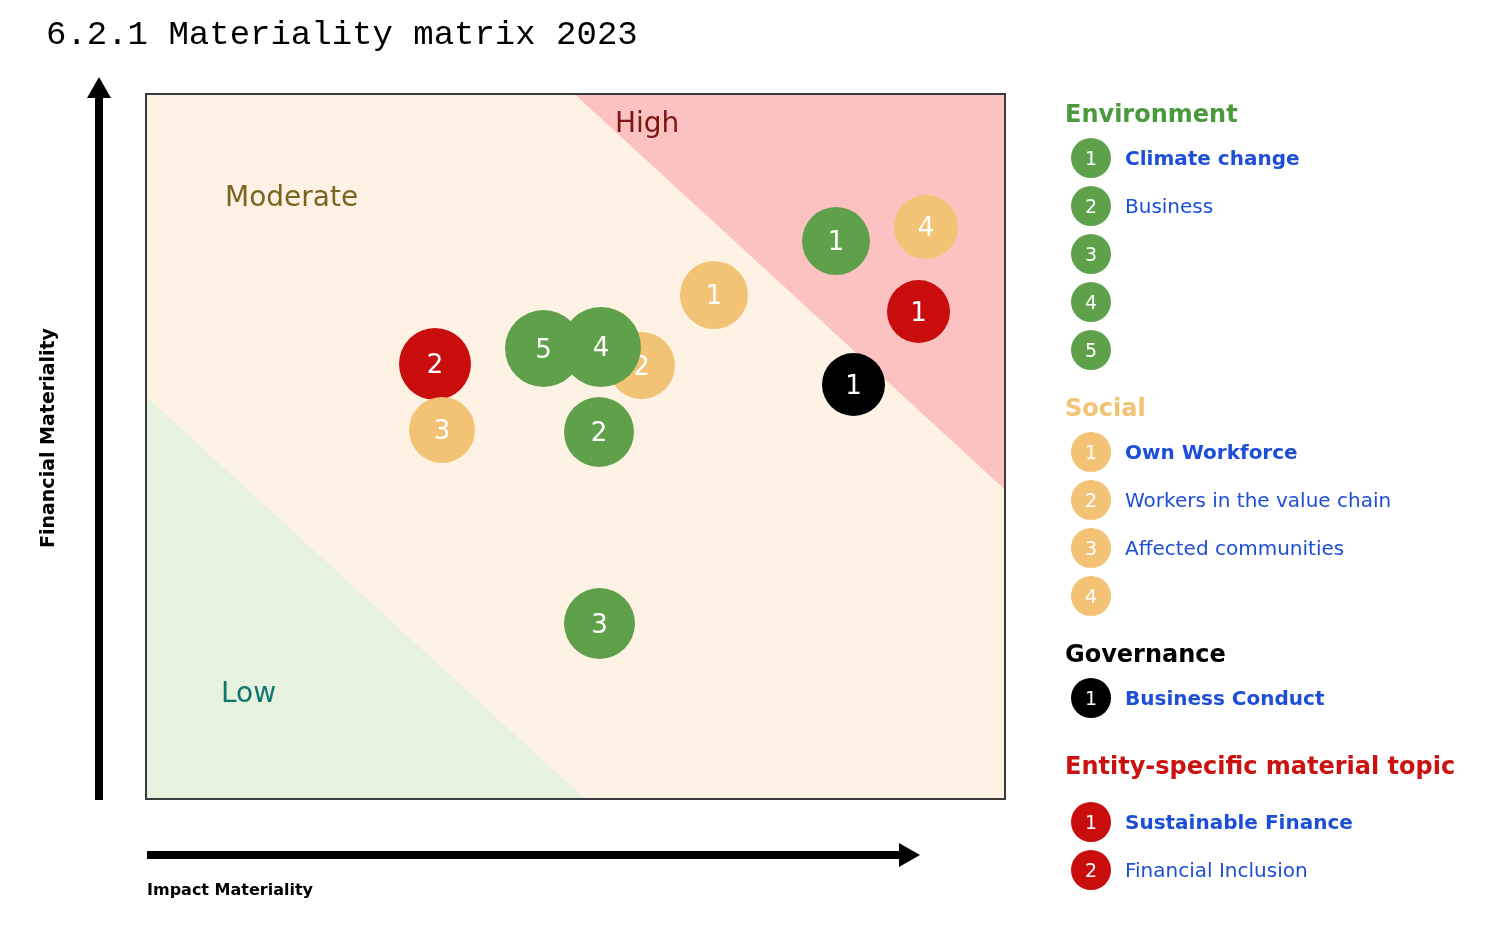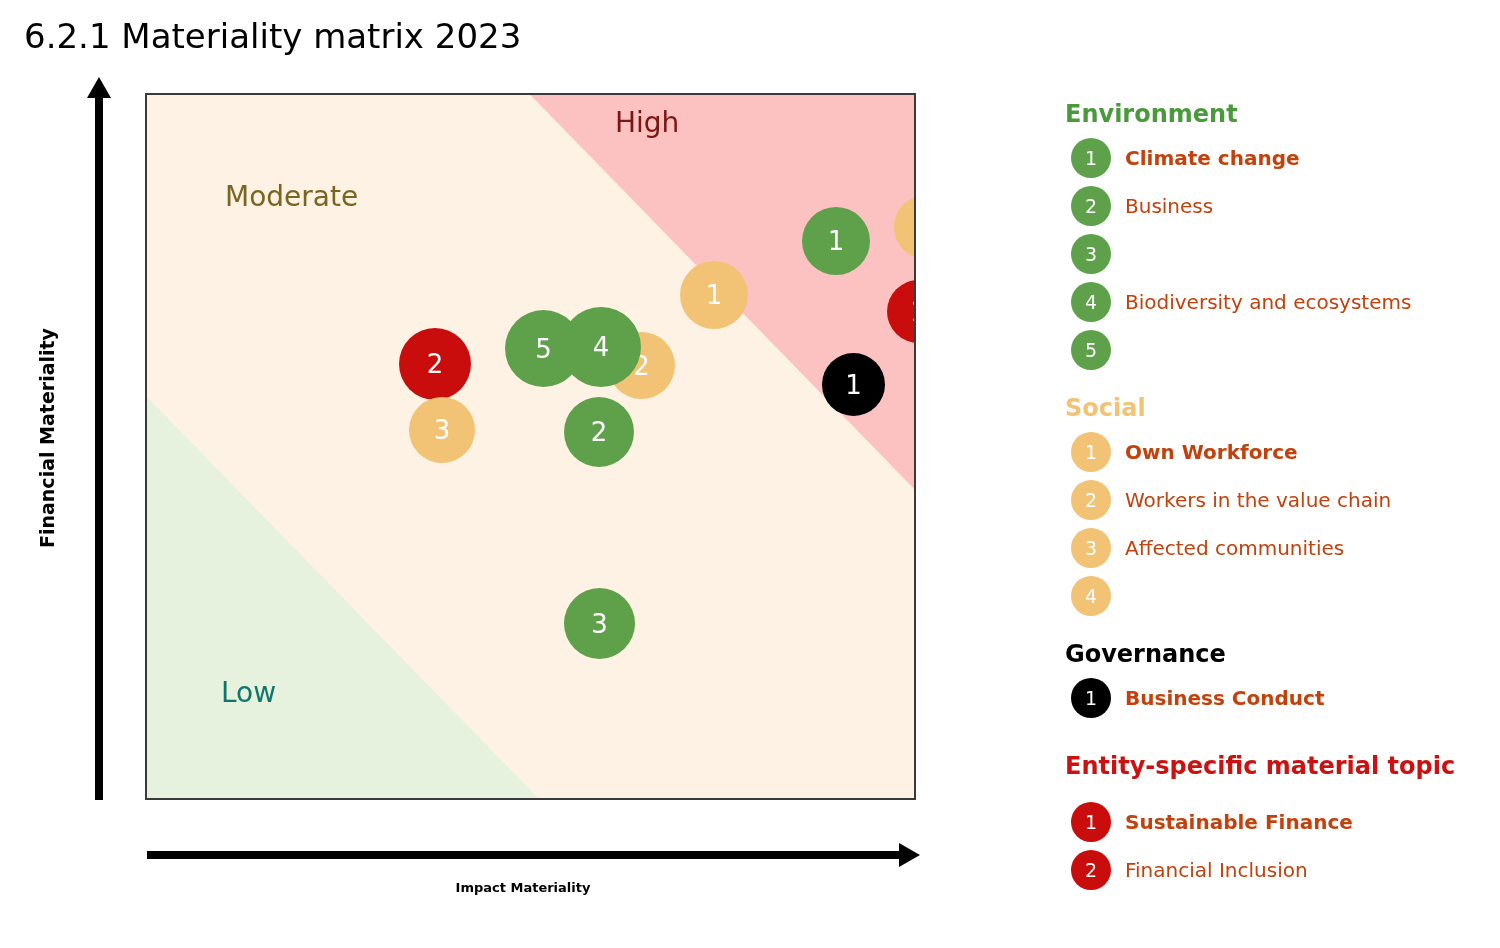--- a/index.html
+++ b/index.html
@@ -10,42 +10,43 @@
   body {
     width: 1500px;
     height: 948px;
     font-family: "DejaVu Sans", "Liberation Sans", sans-serif;
     overflow: hidden;
     position: relative;
   }
 
   #page-title {
     position: absolute;
-    left: 24px;
+    left: 46px;
     top: 16px;
     font-size: 34px;
     font-weight: 400;
     color: #000000;
     letter-spacing: 0px;
     white-space: nowrap;
+    font-family: Liberation Mono, monospace;
   }
 
   
   #chart-region {
     position: absolute;
     left: 0; top: 0;
     width: 1010px;
     height: 948px;
   }
 
   #plot-frame {
     position: absolute;
     left: 145px;
     top: 93px;
-    width: 771px;
+    width: 861px;
     height: 707px;
     border: 2px solid #3a3a3a;
     box-sizing: border-box;
     overflow: hidden;
     background: #fdf2e3;
   }
 
   
   .zone-high {
     position: absolute;
@@ -139,22 +140,21 @@
     font-size: 19px;
     font-weight: bold;
     color: #000000;
     white-space: nowrap;
   }
   #x-axis-label {
     position: absolute;
     left: 147px;
     top: 880px;
     width: 752px;
-    text-align: center;
-    font-size: 13px;
+    font-size: 16px;
     font-weight: bold;
     color: #000000;
   }
 
   
   #legend {
     position: absolute;
     left: 1045px;
     top: 100px;
     width: 440px;
@@ -190,21 +190,21 @@
     margin-left: 6px;
     margin-right: 14px;
   }
   .legend-badge.env { background: #5ea14a; }
   .legend-badge.soc { background: #f2c275; }
   .legend-badge.gov { background: #000000; }
   .legend-badge.ent { background: #c90c0c; }
 
   .legend-text {
     font-size: 20px;
-    color: #c2410c;
+    color: #1d4ed8;
     white-space: nowrap;
   }
   .legend-text.bold { font-weight: bold; }
 
   .gap-sm { height: 12px; }
   .gap-md { height: 20px; }
   .gap-lg { height: 30px; }
 </style>
 </head>
 <body>
@@ -255,21 +255,20 @@
         </div>
         <div class="legend-item">
           <div class="legend-badge env">2</div>
           <div class="legend-text">Business</div>
         </div>
         <div class="legend-item">
           <div class="legend-badge env">3</div>
         </div>
         <div class="legend-item">
           <div class="legend-badge env">4</div>
-          <div class="legend-text">Biodiversity and ecosystems</div>
         </div>
         <div class="legend-item">
           <div class="legend-badge env">5</div>
         </div>
       </div>
   </div>
 
   <div class="gap-md"></div>
 
   <div class="legend-group">

